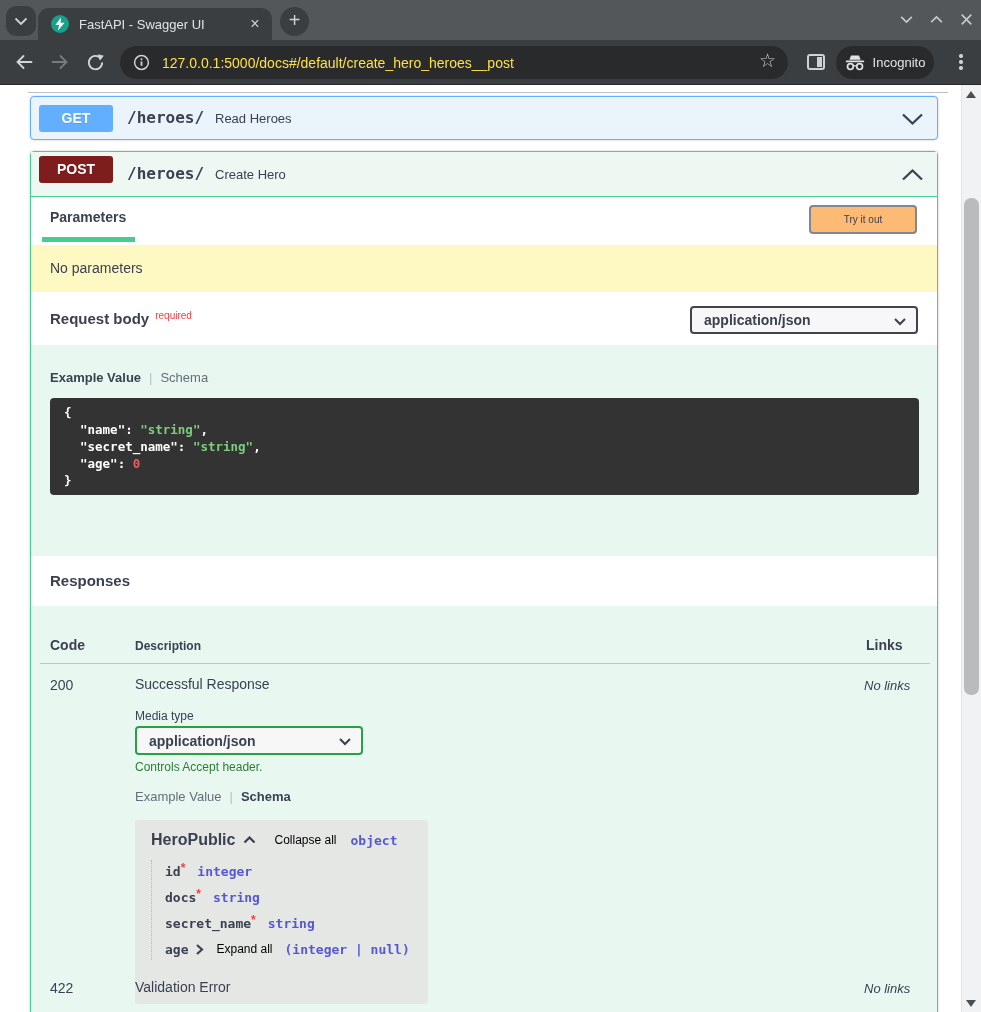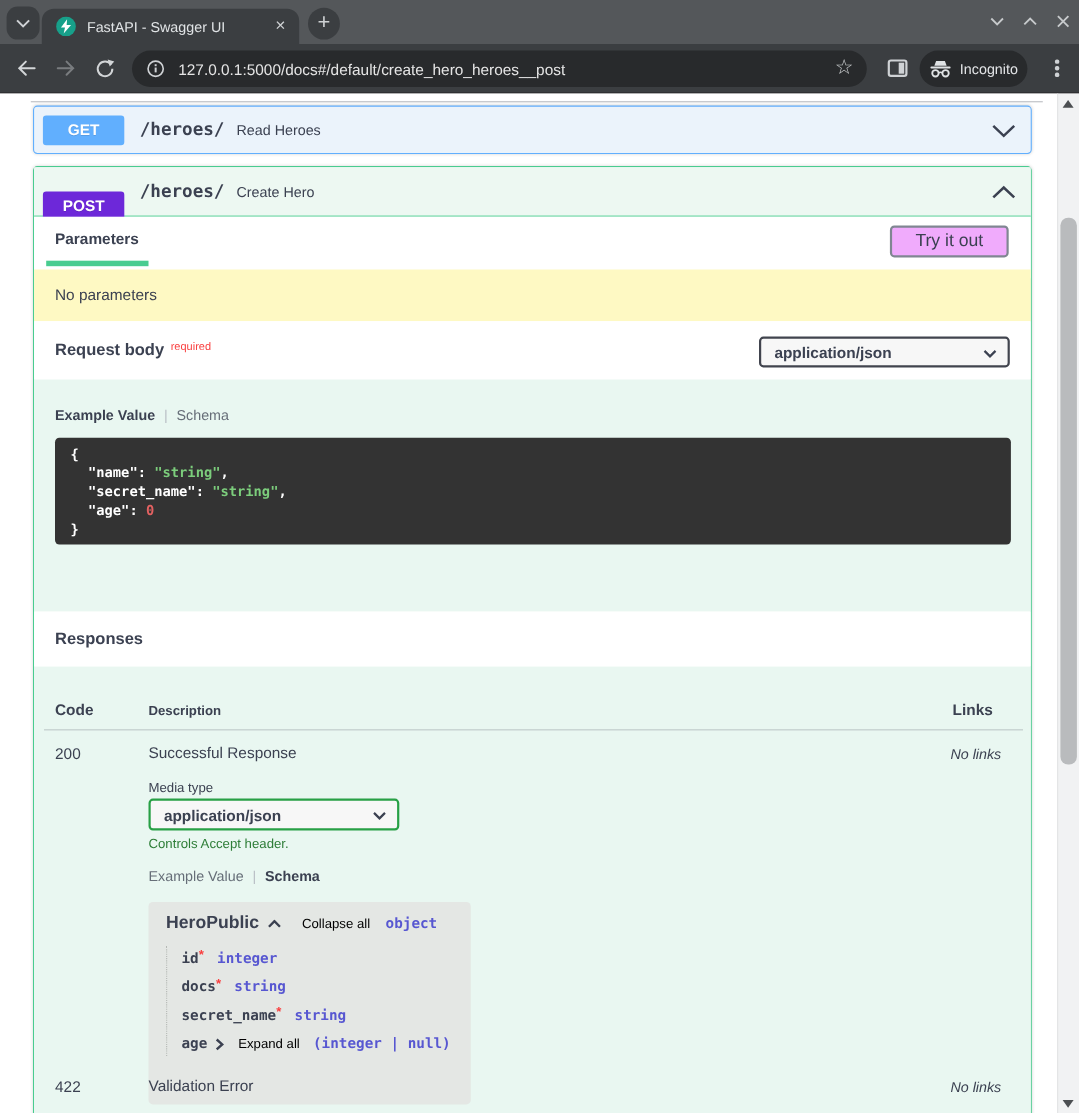--- a/index.html
+++ b/index.html
@@ -19,59 +19,59 @@
     background:#3b3e41;color:#ced1d3;font-size:20px;line-height:27px;text-align:center;cursor:pointer}
   .wincontrols{position:absolute;right:6px;top:11px;display:flex;gap:13px}
   .wincontrols span{display:flex;cursor:pointer}
   .toolbar{position:absolute;left:0;top:40px;width:981px;height:45px;background:#3b3e41;
     border-bottom:1px solid #28292b}
   .navicon{position:absolute;top:14px;display:flex;cursor:pointer}
   .nav-back{left:14px}.nav-fwd{left:50px}.nav-reload{left:86px;top:13px}
   .urlbar{position:absolute;left:120px;top:6px;width:668px;height:33px;border-radius:17px;
     background:#282a2c;display:flex;align-items:center}
   .urlinfo{margin-left:13px;display:flex}
-  .urltext{margin-left:12px;font-size:14px;color:#e5e5e5;white-space:nowrap}
+  .urltext{margin-left:12px;font-size:14px;color:#fde047;white-space:nowrap}
   .urlstar{position:absolute;right:12px;top:3px;font-size:19px;color:#ced1d3;cursor:pointer}
   .sidepanel{position:absolute;left:807px;top:14px;width:18px;height:16px;
     border:2px solid #cfd2d5;border-radius:3px;cursor:pointer}
   .sp-fill{position:absolute;right:1px;top:1px;bottom:1px;width:5px;background:#cfd2d5}
   .incog{position:absolute;left:836px;top:6px;width:98px;height:33px;border-radius:17px;
     background:#282a2c;display:flex;align-items:center;justify-content:center;gap:8px;
     color:#e2e4e6;font-size:13px}
   .menudots{position:absolute;left:953px;top:13px;width:16px;height:18px;display:flex;
     flex-direction:column;align-items:center;justify-content:center;gap:2.5px;cursor:pointer}
   .menudots i{width:3.4px;height:3.4px;border-radius:50%;background:#cfd2d5}
   
   #content{position:absolute;left:0;top:85px;width:961px;height:927px;background:#fff;
     overflow:hidden;color:#3b4151}
   .topline{position:absolute;left:28px;top:7px;width:920px;height:1px;background:rgba(59,65,81,.35)}
   .opblock{position:absolute;left:30px;width:908px;border-radius:4px;box-shadow:0 0 3px rgba(0,0,0,.19)}
   .get-block{top:11px;height:44px;background:#ebf3fb;border:1px solid #61affe}
   .post-block{top:66px;height:870px;background:#fff;border:1px solid #49cc90;border-radius:4px 4px 0 0}
   .method-badge{position:absolute;left:8px;top:8px;width:74px;height:27px;border-radius:3px;
     color:#fff;font-weight:bold;font-size:14px;text-align:center;line-height:27px;
     text-shadow:0 1px 0 rgba(0,0,0,.1)}
-  .badge-get{background:#61affe}.badge-post{background:#6d28d9;top:22px}
+  .badge-get{background:#61affe}.badge-post{background:#7f1d1d;top:4px}
   .op-path{position:absolute;left:96px;top:11px;font-family:"DejaVu Sans Mono",monospace;
     font-weight:bold;font-size:16px;color:#3b4151}
   .op-summary{position:absolute;left:184px;top:14px;font-size:13px;color:#3b4151}
   .op-chevron{position:absolute;right:13px;top:15px;display:flex;cursor:pointer}
   .post-head{position:absolute;left:0;top:0;width:100%;height:45px;background:#edf8f2;
     border-bottom:1px solid #49cc90}
   .band{position:absolute;left:0;width:100%}
   .band-tabs{top:45px;height:56px;background:#fff}
   .band-nopar{top:93px;height:47px;background:#fef9c3}
   .band-req{top:140px;height:53px;background:#fff}
   .band-greenA{top:193px;height:211px;background:#e9f7f1}
   .band-resph{top:404px;height:50px;background:#fff}
   .band-greenB{top:454px;height:416px;background:#e9f7f1}
   .param-title{position:absolute;left:19px;top:12px;font-weight:bold;font-size:14px}
   .param-underline{position:absolute;left:11px;top:40px;width:93px;height:5px;background:#49cc90}
   .tryout{position:absolute;right:20px;top:8px;width:108px;height:29px;border:2px solid #808692;
-    border-radius:4px;background:#f0abfc;font-size:16px;color:#3b4151;text-align:center;
+    border-radius:4px;background:#fdba74;font-size:10px;color:#3b4151;text-align:center;
     line-height:25px;cursor:pointer}
   .nopar-text{position:absolute;left:19px;top:15px;font-size:14px}
   .req-title{position:absolute;left:19px;top:18px;font-size:15px;font-weight:bold}
   .req-required{color:#f93e3e;font-size:10px;font-weight:normal;position:relative;top:-5px;margin-left:6px}
   .selectbox{position:absolute;background:#f7f7f7;border-radius:4px;font-weight:bold;font-size:14px;
     color:#3b4151;padding-left:12px;cursor:pointer;display:flex;align-items:center}
   .req-select{left:659px;top:14px;width:228px;height:28px;border:2px solid #41444e}
   .sel-chev{position:absolute;right:9px;top:9px;display:flex}
   .tabs{position:absolute;left:19px;top:25px;font-size:13px}
   .tabs2{position:absolute;left:104px;top:183px;font-size:13px}

